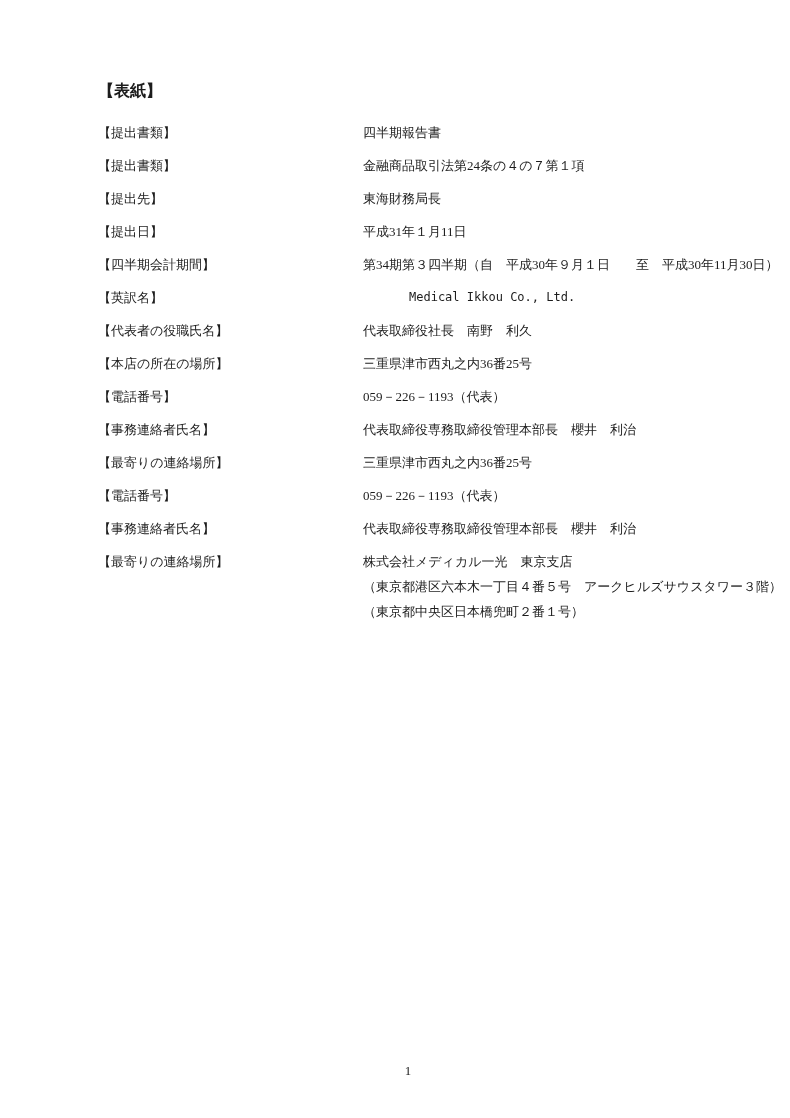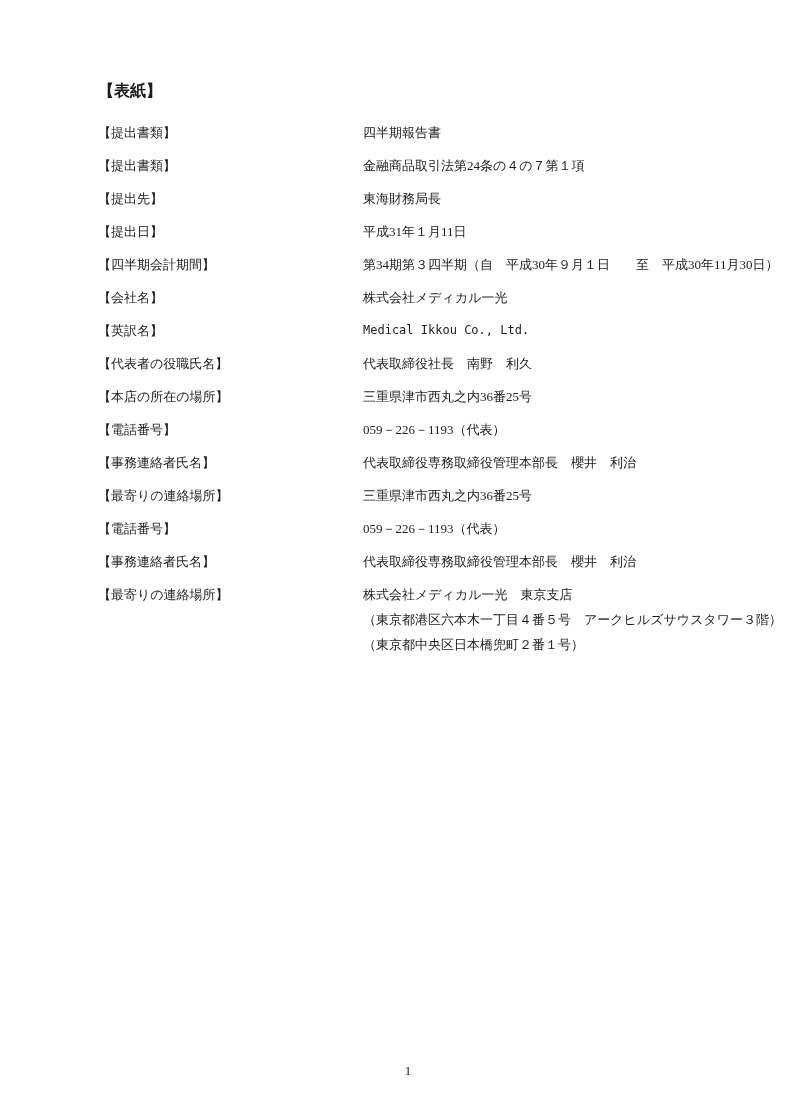--- a/index.html
+++ b/index.html
@@ -54,20 +54,21 @@
   }
   .subline {
     margin-top: 10px;
   }
   .group-gap {
     margin-top: 15px;
   }
   .mono {
     font-family: "DejaVu Sans Mono", "Liberation Mono", monospace;
     font-size: 12px;
+    margin-left: 46px;
   }
   .page-number {
     position: absolute;
     left: 0;
     right: 0;
     bottom: 40px;
     text-align: center;
     text-indent: 26px;
     font-size: 13px;
     line-height: 15px;
@@ -101,24 +102,20 @@
       <div class="field-row">
         <div class="field-label">【提出日】</div>
         <div class="field-value">平成31年１月11日</div>
       </div>
 
       <div class="field-row">
         <div class="field-label">【四半期会計期間】</div>
         <div class="field-value">第34期第３四半期（自　平成30年９月１日　　至　平成30年11月30日）</div>
       </div>
 
-      <div class="field-row">
-        <div class="field-label">【会社名】</div>
-        <div class="field-value">株式会社メディカル一光</div>
-      </div>
 
       <div class="field-row">
         <div class="field-label">【英訳名】</div>
         <div class="field-value mono">Medical Ikkou Co., Ltd.</div>
       </div>
 
       <div class="field-row">
         <div class="field-label">【代表者の役職氏名】</div>
         <div class="field-value">代表取締役社長　南野　利久</div>
       </div>

